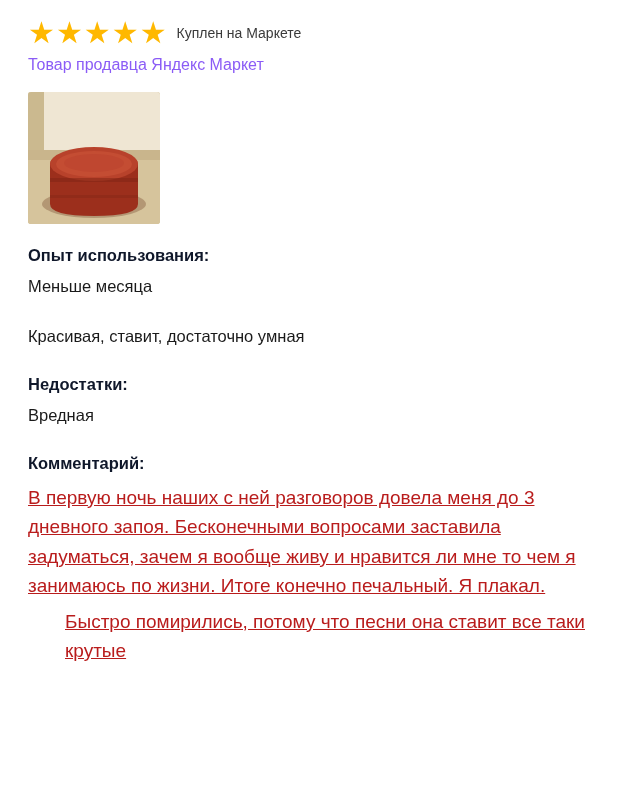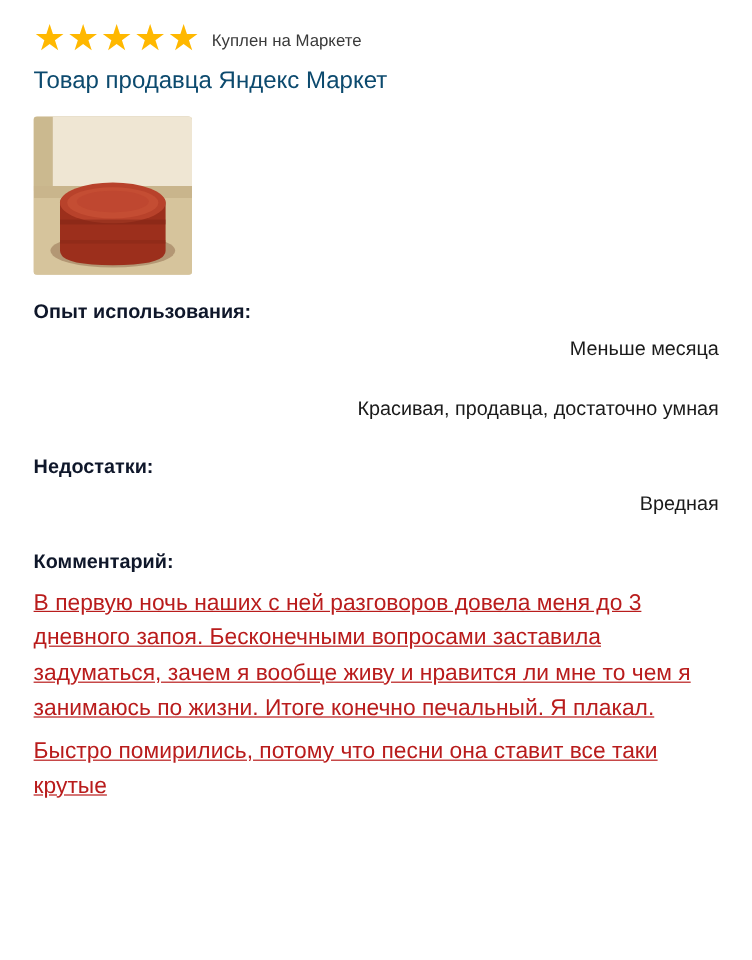--- a/index.html
+++ b/index.html
@@ -34,22 +34,22 @@
     font-size: 30px;
     line-height: 30px;
     letter-spacing: 0;
   }
   .purchase-label {
     font-size: 14px;
     color: #3a3a3a;
     font-weight: 400;
   }
   .seller-line {
-    font-size: 20px;
-    color: #0c4a6e;
+    font-size: 16px;
+    color: #8b5cf6;
     margin-bottom: 18px;
   }
   .photo-strip {
     margin-bottom: 22px;
   }
   .photo {
     width: 132px;
     height: 132px;
     border-radius: 3px;
     overflow: hidden;
@@ -66,31 +66,30 @@
     font-weight: bold;
     color: #0f172a;
     margin: 0 0 10px 0;
   }
   .field-value {
     font-size: 16.5px;
     font-weight: 400;
     color: #1a1a1a;
     margin: 0 0 26px 0;
     line-height: 1.45;
-    text-align: right;
   }
   .comment-para {
     font-size: 19px;
     line-height: 1.55;
     margin: 0 0 6px 0;
     color: #b91c1c;
     max-width: 560px;
     text-decoration: underline;
   }
-  .comment-para:last-child { margin-bottom: 0; }
+  .comment-para:last-child { margin-bottom: 0; margin-left: 37px; }
 </style>
 </head>
 <body>
 
 <div class="review">
 
   <div class="rating-row">
     <div class="stars">
       <span class="star">★</span>
       <span class="star">★</span>
@@ -121,21 +120,21 @@
       </svg>
     </div>
   </div>
 
   <div class="field">
     <div class="field-label">Опыт использования:</div>
     <div class="field-value">Меньше месяца</div>
   </div>
 
   <div class="field">
-    <div class="field-value">Красивая, продавца, достаточно умная</div>
+    <div class="field-value">Красивая, ставит, достаточно умная</div>
   </div>
 
   <div class="field">
     <div class="field-label">Недостатки:</div>
     <div class="field-value">Вредная</div>
   </div>
 
   <div class="field">
     <div class="field-label">Комментарий:</div>
     <p class="comment-para">В первую ночь наших с ней разговоров довела меня до 3 дневного запоя. Бесконечными вопросами заставила задуматься, зачем я вообще живу и нравится ли мне то чем я занимаюсь по жизни. Итоге конечно печальный. Я плакал.</p>

